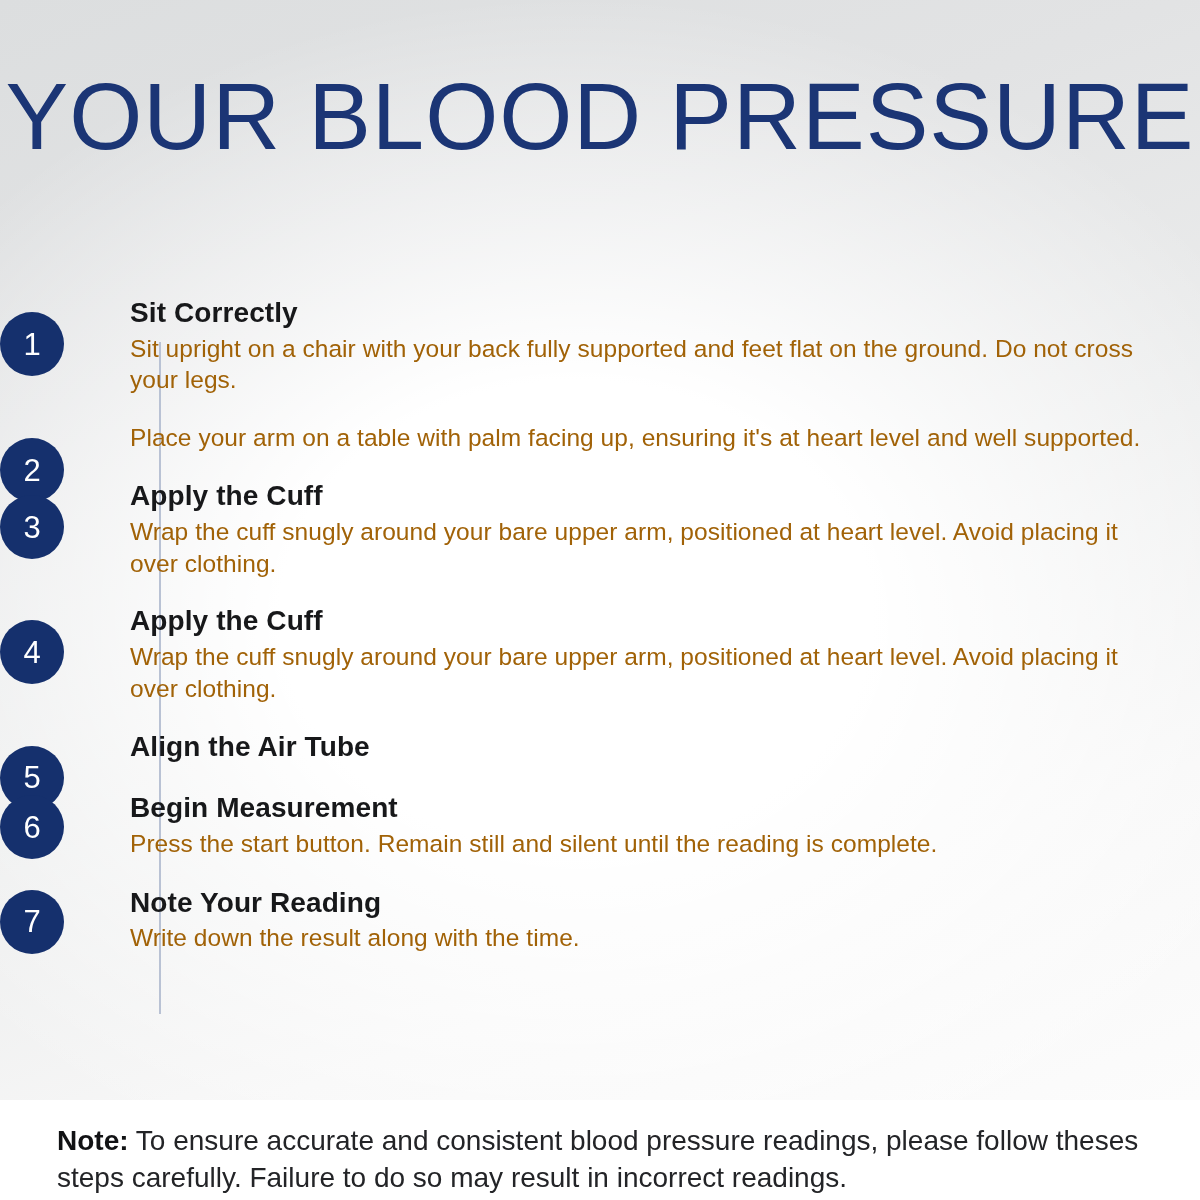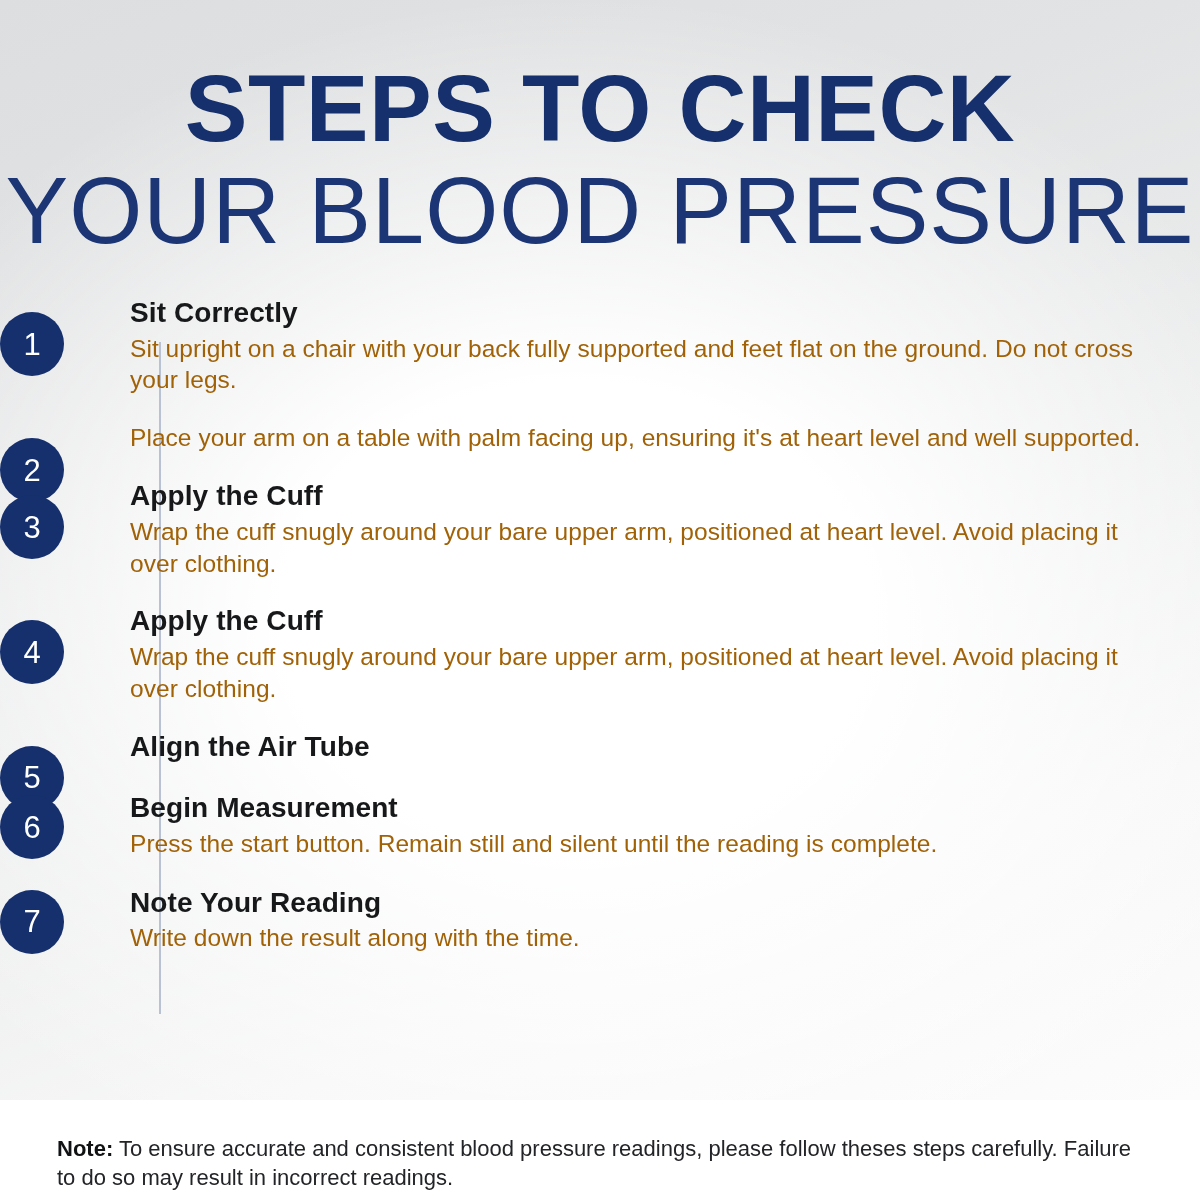--- a/index.html
+++ b/index.html
@@ -164,40 +164,38 @@
   .step.s6 .step-badge { top: 4px; }
   .step.s7 .step-badge { top: 4px; }
 
   
   .note {
     position: absolute;
     left: 57px;
     top: 1122px;
     width: 1090px;
     color: #232427;
-    font-size: 22px;
+    font-size: 28px;
     line-height: 1.33;
     font-weight: 400;
-    margin-top: 12px;
   }
   .note-label {
     font-weight: 700;
     color: #111214;
   }
 </style>
 </head>
 <body>
 
 <div id="poster">
 
   <div class="bg-gradient"></div>
   <div class="footer-band"></div>
 
   <div class="title-wrap">
-    <span class="title-line1">STEPS TO CHECK</span>
     <span class="title-line2">YOUR BLOOD PRESSURE</span>
   </div>
 
   <div class="steps">
     <div class="timeline-line"></div>
 
     <div class="step s1">
       <div class="step-badge">1</div>
       <div class="step-text">
         <p class="step-title">Sit Correctly</p>

